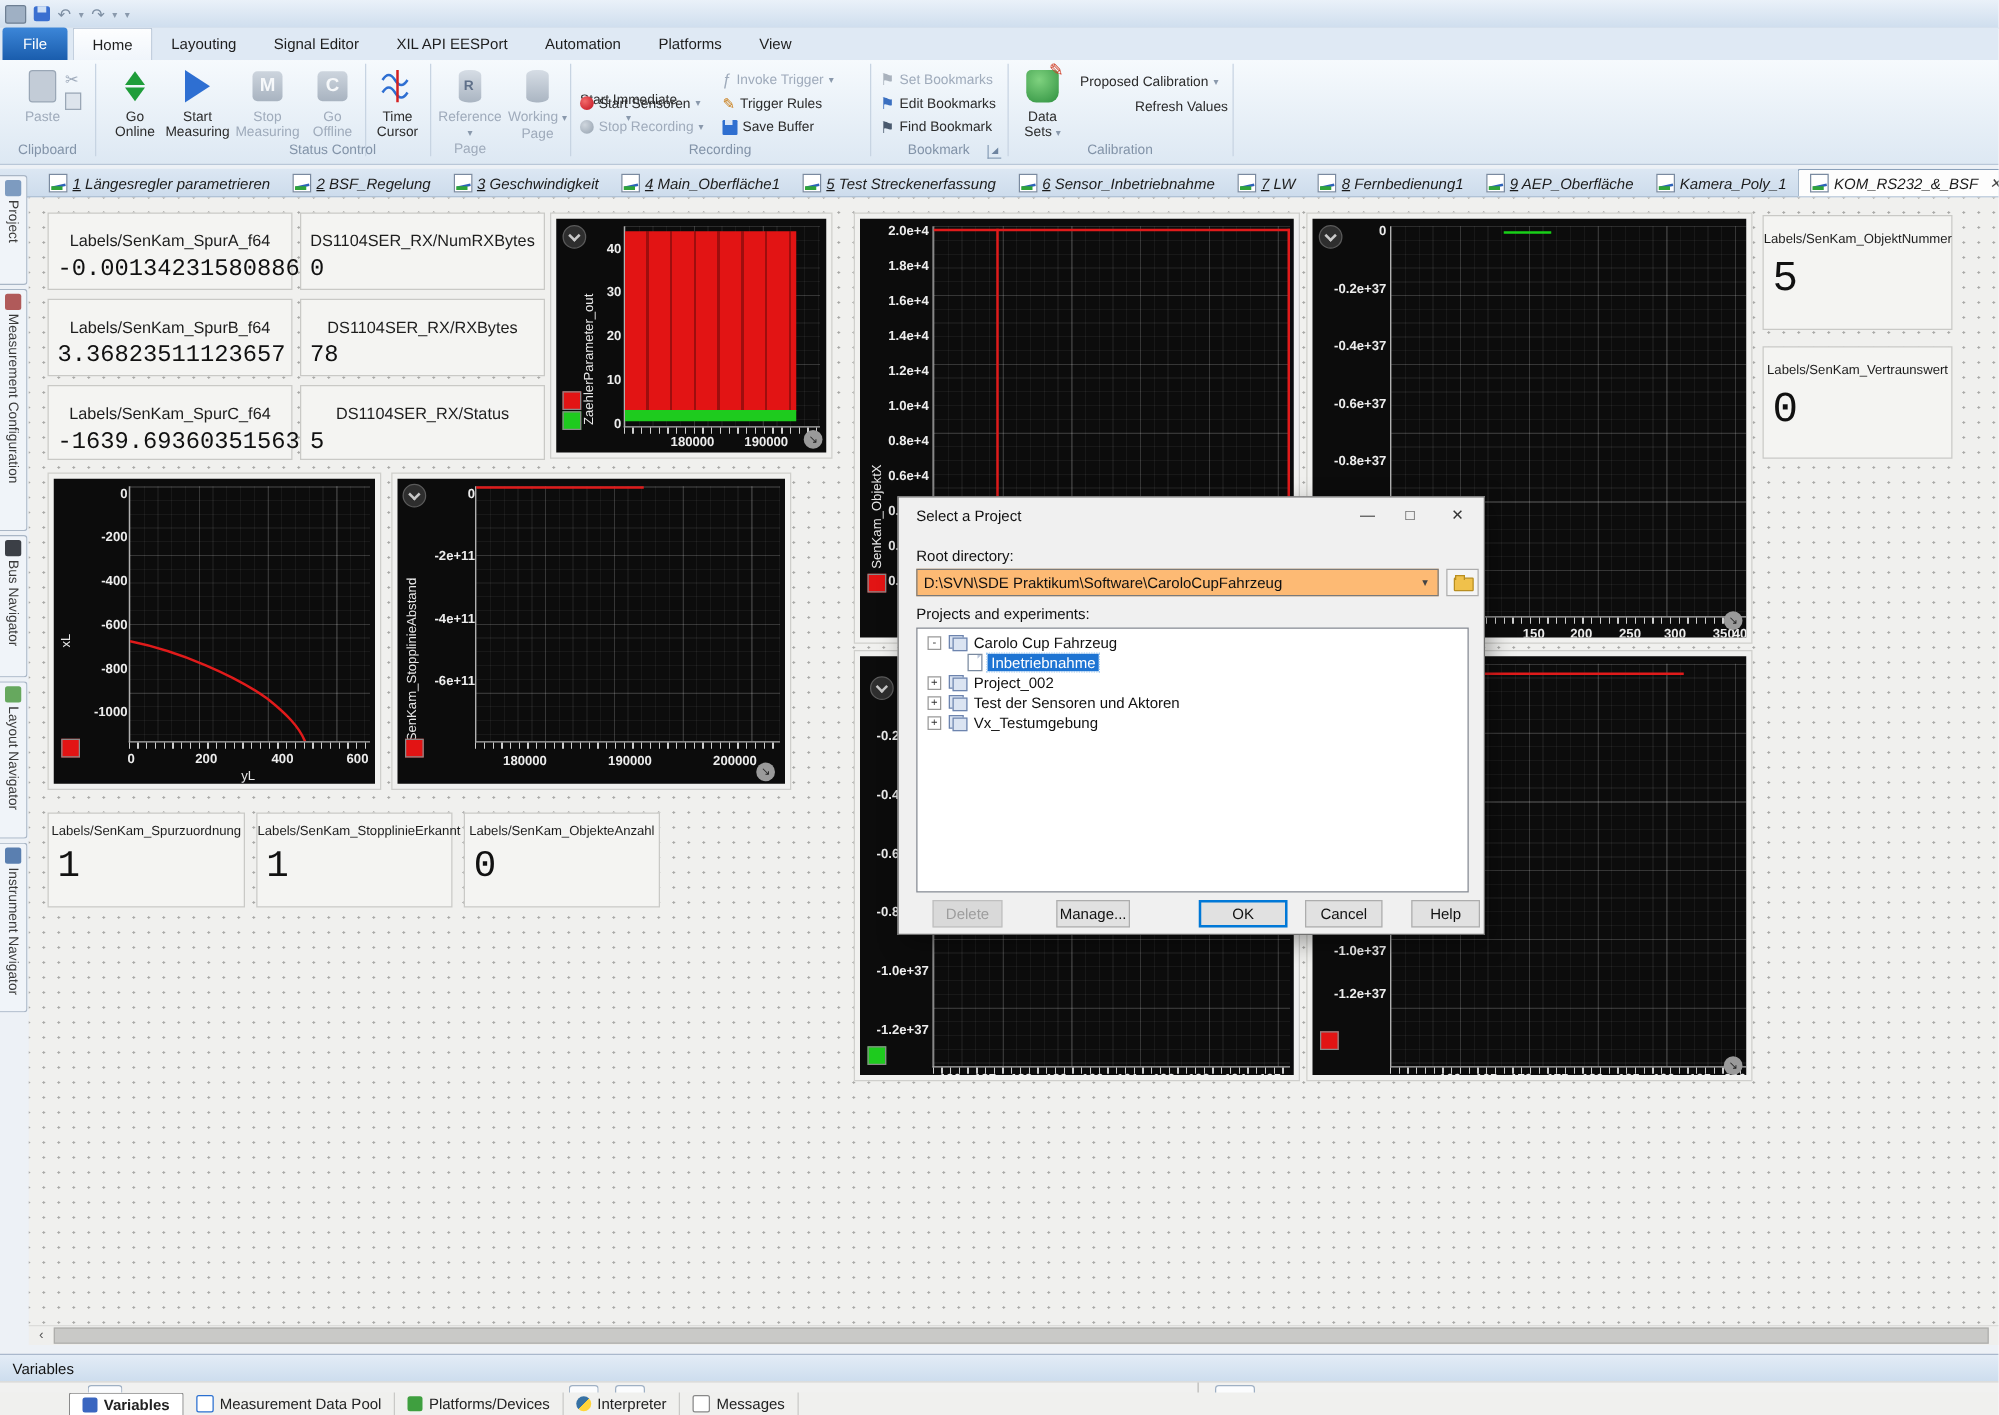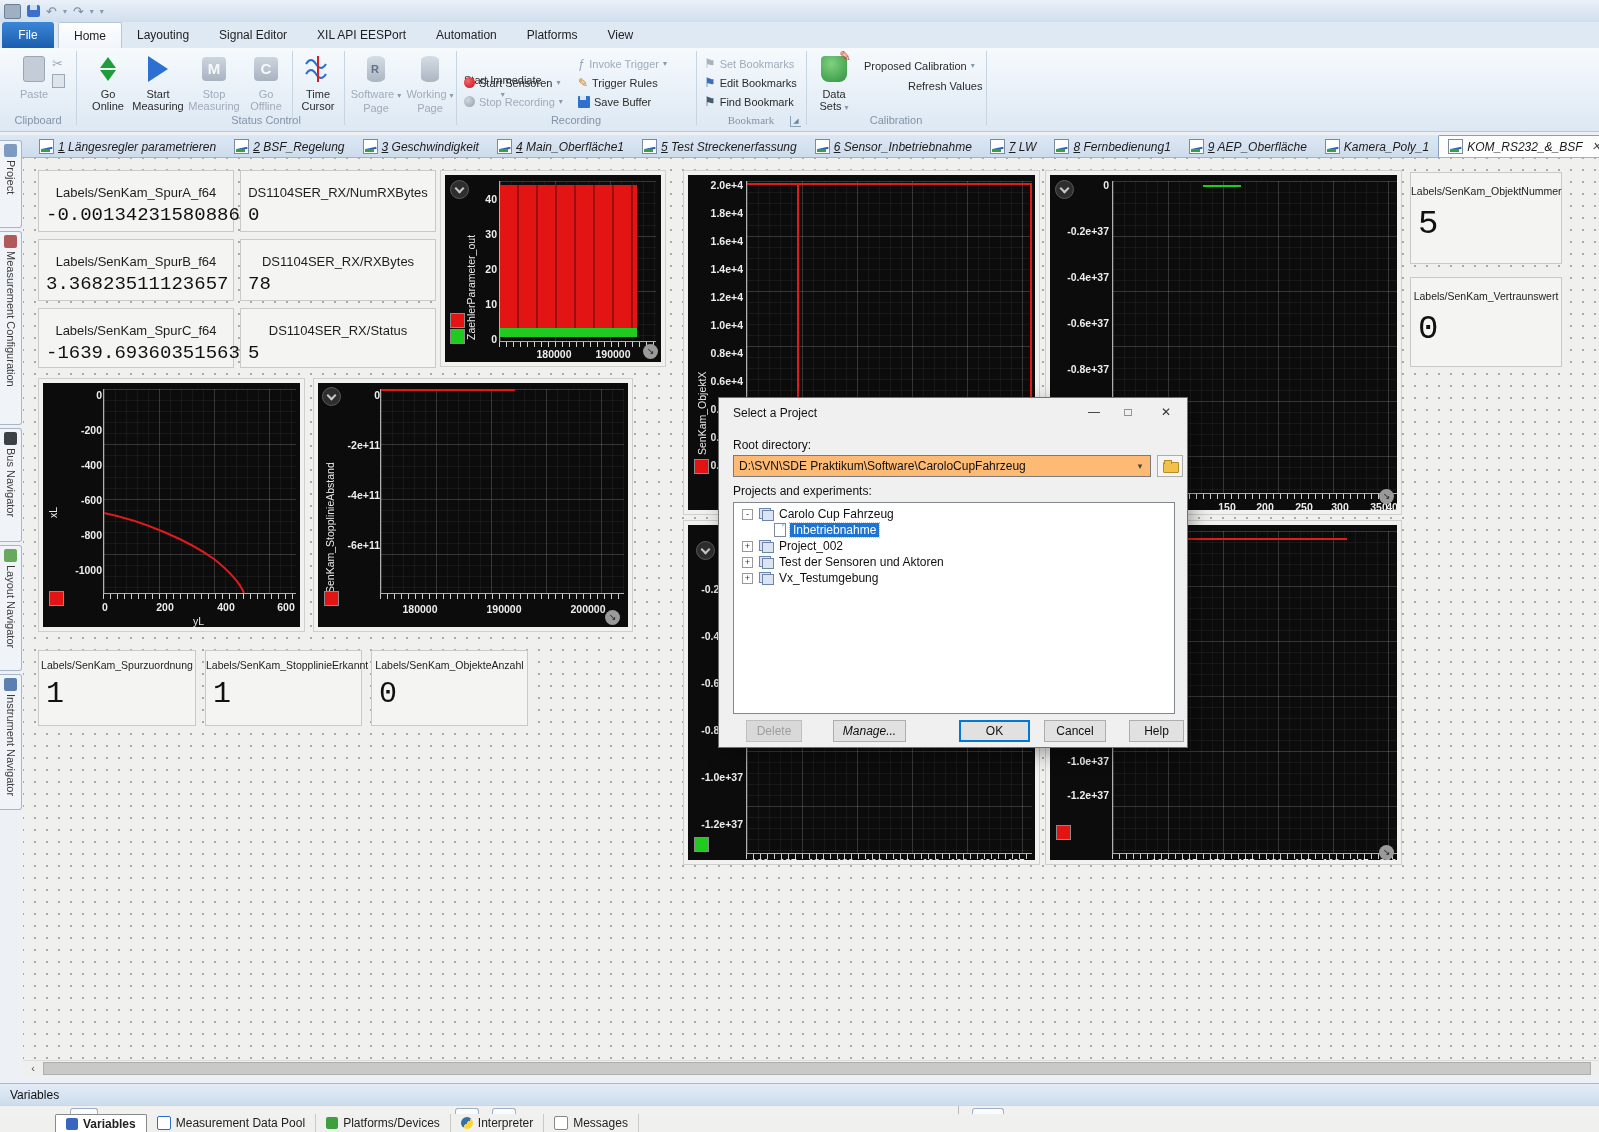--- a/index.html
+++ b/index.html
@@ -206,21 +206,21 @@
       <span>Time</span><br>
       <span>Cursor</span>
     </div>
     <div class="a gsep" style="left:344px;"></div>
     <div class="a bigbtn dis" style="left:348px;">
       <div class="ic">
           <span class="cyl">
             <span style="position:absolute;left:4px;top:7px;color:#5f7089;font-size:11px;font-weight:bold;">R</span>
           </span>
         </div>
-      <span>Software</span> <span class="caret">▾</span><br>
+      <span>Reference</span> <span class="caret">▾</span><br>
       <span>Page</span>
     </div>
     <div class="a bigbtn dis" style="left:402px;">
       <div class="ic">
           <span class="cyl"></span>
         </div>
       <span>Working</span> <span class="caret">▾</span><br>
       <span>Page</span>
     </div>
     <div class="a glabel" style="left:76px;width:380px;">Status Control</div>
@@ -262,21 +262,21 @@
       <span>Set Bookmarks</span>
     </div>
     <div class="a smallrow" style="left:704px;top:25px;">
       <span class="flag" style="color:#3a6fc0;">⚑</span>
       <span>Edit Bookmarks</span>
     </div>
     <div class="a smallrow" style="left:704px;top:44px;">
       <span class="flag" style="color:#4a5a6e;">⚑</span>
       <span>Find Bookmark</span>
     </div>
-    <div class="a glabel" style="left:696px;width:110px;font-family:Liberation Serif, serif;">Bookmark</div>
+    <div class="a glabel" style="left:696px;width:110px;">Bookmark</div>
     <div class="a launcher" style="left:790px;top:68px;">◢</div>
     <div class="a gsep" style="left:806px;"></div>
 
     <div class="a bigbtn" style="left:812px;width:44px;">
       <div class="ic">
           <span class="bucket"></span>
         </div>
       <span>Data</span><br>
       <span>Sets</span> <span class="caret">▾</span>
     </div>
@@ -694,19 +694,19 @@
         <span class="exp">+</span>
         <span class="stackic">
             <i></i>
             <b></b>
           </span>
         <span>Vx_Testumgebung</span>
       </div>
     </div>
 
     <div class="wbtn off" style="left:27px;width:56px;">Delete</div>
-    <div class="wbtn" style="left:114px;width:73px;font-style:italic;">Manage...</div>
+    <div class="wbtn" style="left:126px;width:59px;">Manage...</div>
     <div class="wbtn def" style="left:240px;width:71px;">OK</div>
     <div class="wbtn" style="left:325px;width:62px;">Cancel</div>
     <div class="wbtn" style="left:410px;width:55px;">Help</div>
   </div>
 
 </div>
 
 </body></html>

